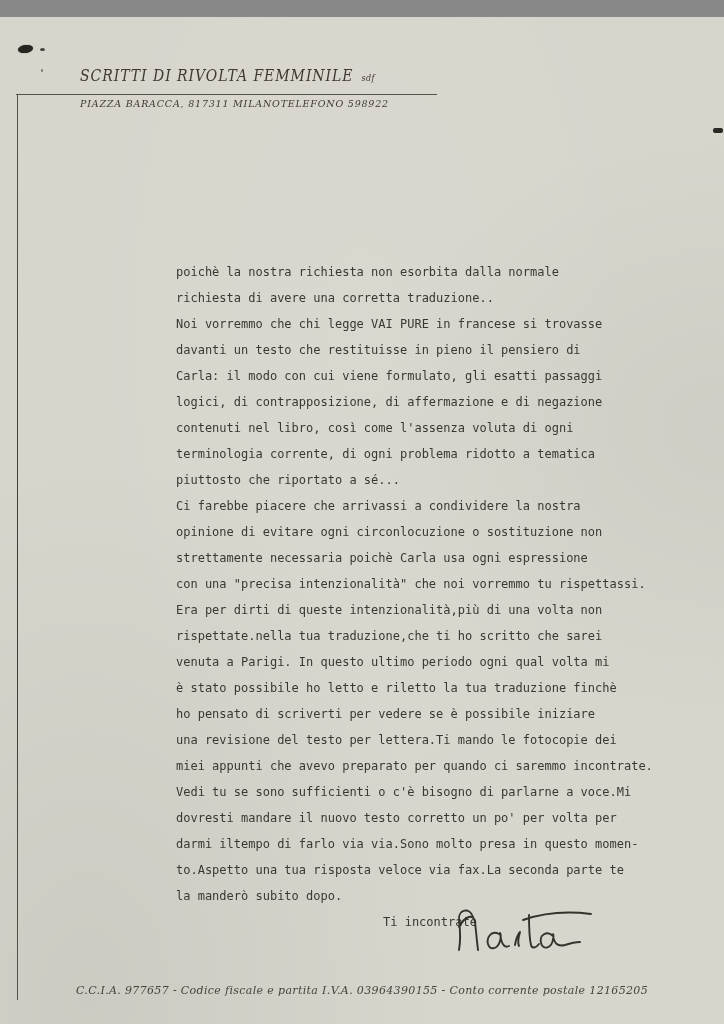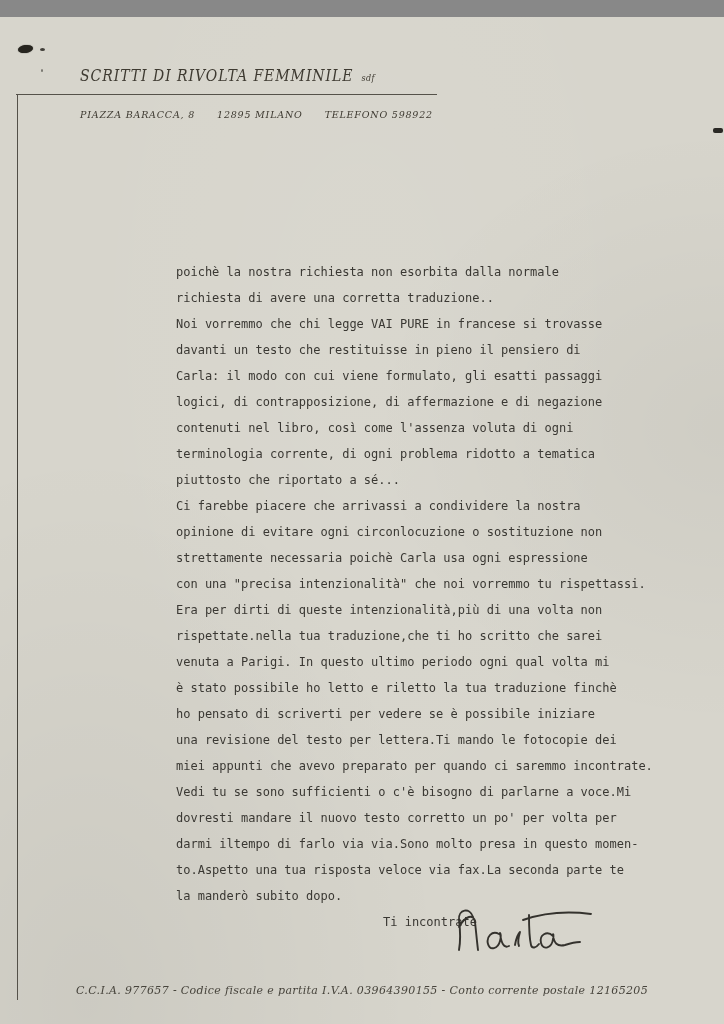--- a/index.html
+++ b/index.html
@@ -46,22 +46,22 @@
     position:absolute;left:16px;top:77px;
     width:421px;height:1px;
     background:var(--rule);
   }
   .margin-rule-v{
     position:absolute;left:17px;top:77px;
     width:1px;height:906px;
     background:linear-gradient(180deg, var(--rule), #3c3a33 55%, var(--rule));
   }
   .lh-address{
-    position:absolute;left:80px;top:92px;
-    display:flex;gap:22px;
+    position:absolute;left:80px;top:81px;
+    display:flex;
     font-family:"DejaVu Serif", serif;
     font-style:italic;
     font-size:9.5px;
     letter-spacing:.8px;
     color:var(--letterhead-ink);
     white-space:nowrap;
   }
   
   .letter-body{
     position:absolute;left:176px;top:242px;width:500px;
@@ -119,21 +119,21 @@
   <div class="speck speck-3"></div>
   <div class="edge-mark"></div>
 
   <header>
     <div class="lh-title-row">
       <span class="lh-title">SCRITTI DI RIVOLTA FEMMINILE</span><span class="lh-suffix">sdf</span>
     </div>
     <div class="lh-rule-h"></div>
     <div class="lh-address">
       <span>PIAZZA BARACCA, 8</span>
-      <span>12895 MILANO</span>
+      <span>17311 MILANO</span>
       <span>TELEFONO 598922</span>
     </div>
   </header>
 
   <div class="margin-rule-v"></div>
 
   <main class="letter-body">
     <pre class="body-text">poichè la nostra richiesta non esorbita dalla normale
 richiesta di avere una corretta traduzione..
 Noi vorremmo che chi legge VAI PURE in francese si trovasse

